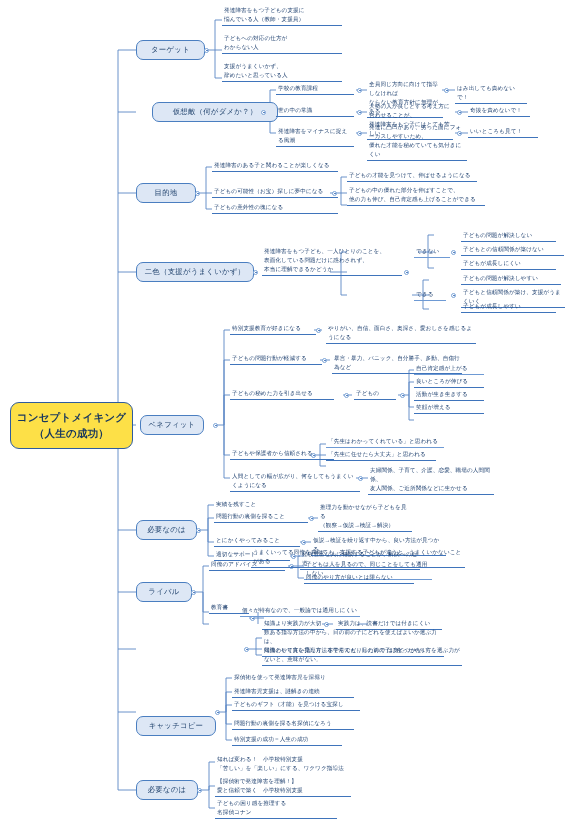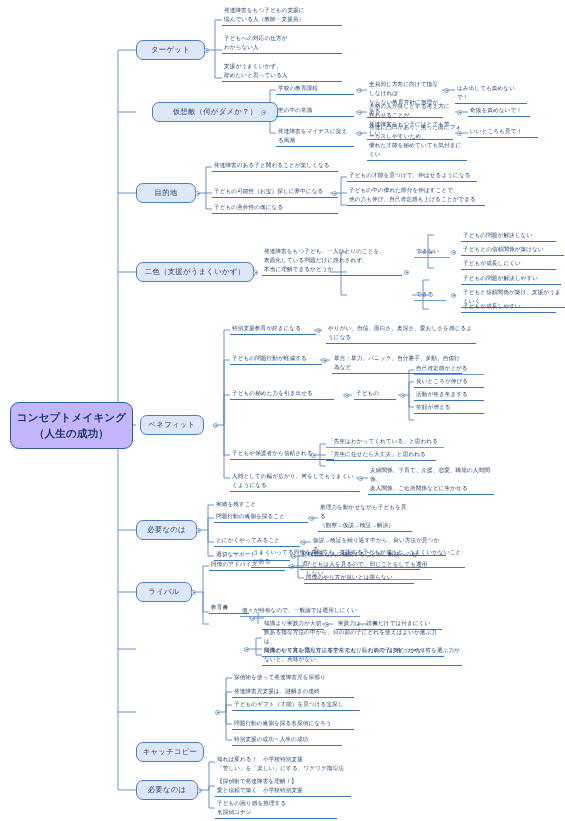--- a/index.html
+++ b/index.html
@@ -16,21 +16,21 @@
     overflow:hidden;
   }
   #wires{
     position:absolute;left:0;top:0;width:565px;height:821px;
     pointer-events:none;
   }
   
   .root-node{
     position:absolute;
     box-sizing:border-box;
-    background:#c4b5fd;
+    background:#fde047;
     border:1.6px solid #2f5c9e;
     border-radius:9px;
     color:#16365e;
     font-size:10.5px;
     font-weight:bold;
     line-height:1.45;
     text-align:center;
     display:flex;
     flex-direction:column;
     align-items:center;
@@ -293,21 +293,21 @@
   <div class="leaf ul" style="left:262px;top:619px;width:62px;">知識より実践力が大切</div>
   <div class="knob" style="left:324px;top:621.5px;"></div>
   <div class="leaf ul" style="left:336px;top:619px;width:106px;">実践力は、読書だけでは付きにくい</div>
 
   <div class="knob" style="left:244px;top:646.5px;"></div>
 
   <div class="leaf ul" style="left:262px;top:628px;width:182px;">数ある指導方法の中から、目の前の子にどれを使えばよいか選ぶ力は、
 同僚のやり方を見たり、本で学んだりしたので は身につかない。</div>
   <div class="leaf ul" style="left:262px;top:646px;width:200px;">知識として良い指導方法を学んでも、目の前の子に合ったやり方を選ぶ力がないと、意味がない。</div>
 
-  <div class="cat-node" style="left:136px;top:742px;width:68px;height:20px;">キャッチコピー</div>
+  <div class="cat-node" style="left:136px;top:716px;width:80px;height:20px;">キャッチコピー</div>
   <div class="knob" style="left:215px;top:709.5px;"></div>
 
   <div class="leaf" style="left:232px;top:673px;width:130px;">探偵術を使って発達障害児を深堀り</div>
   <div class="leaf ul" style="left:232px;top:687px;width:122px;">発達障害児支援は、謎解きの連続</div>
   <div class="leaf ul" style="left:232px;top:700px;width:128px;">子どものギフト（才能）を見つける宝探し</div>
   <div class="leaf ul" style="left:232px;top:719px;width:122px;">問題行動の裏側を探る名探偵になろう</div>
   <div class="leaf ul" style="left:232px;top:735px;width:110px;">特別支援の成功＝人生の成功</div>
 
   <div class="cat-node" style="left:136px;top:780px;width:62px;height:20px;">必要なのは</div>
   <div class="knob" style="left:197px;top:787.5px;"></div>

